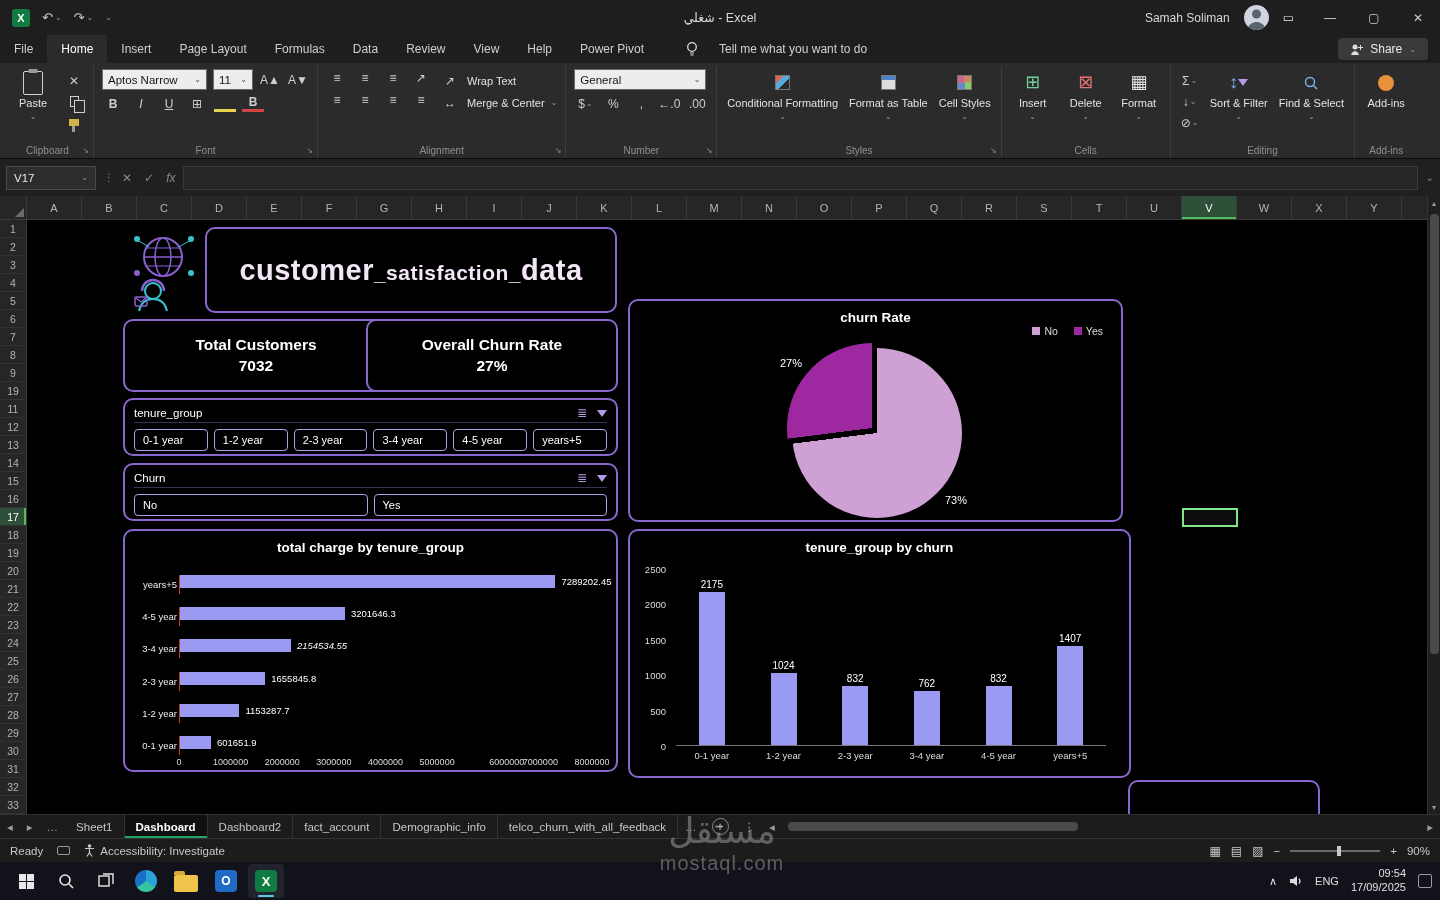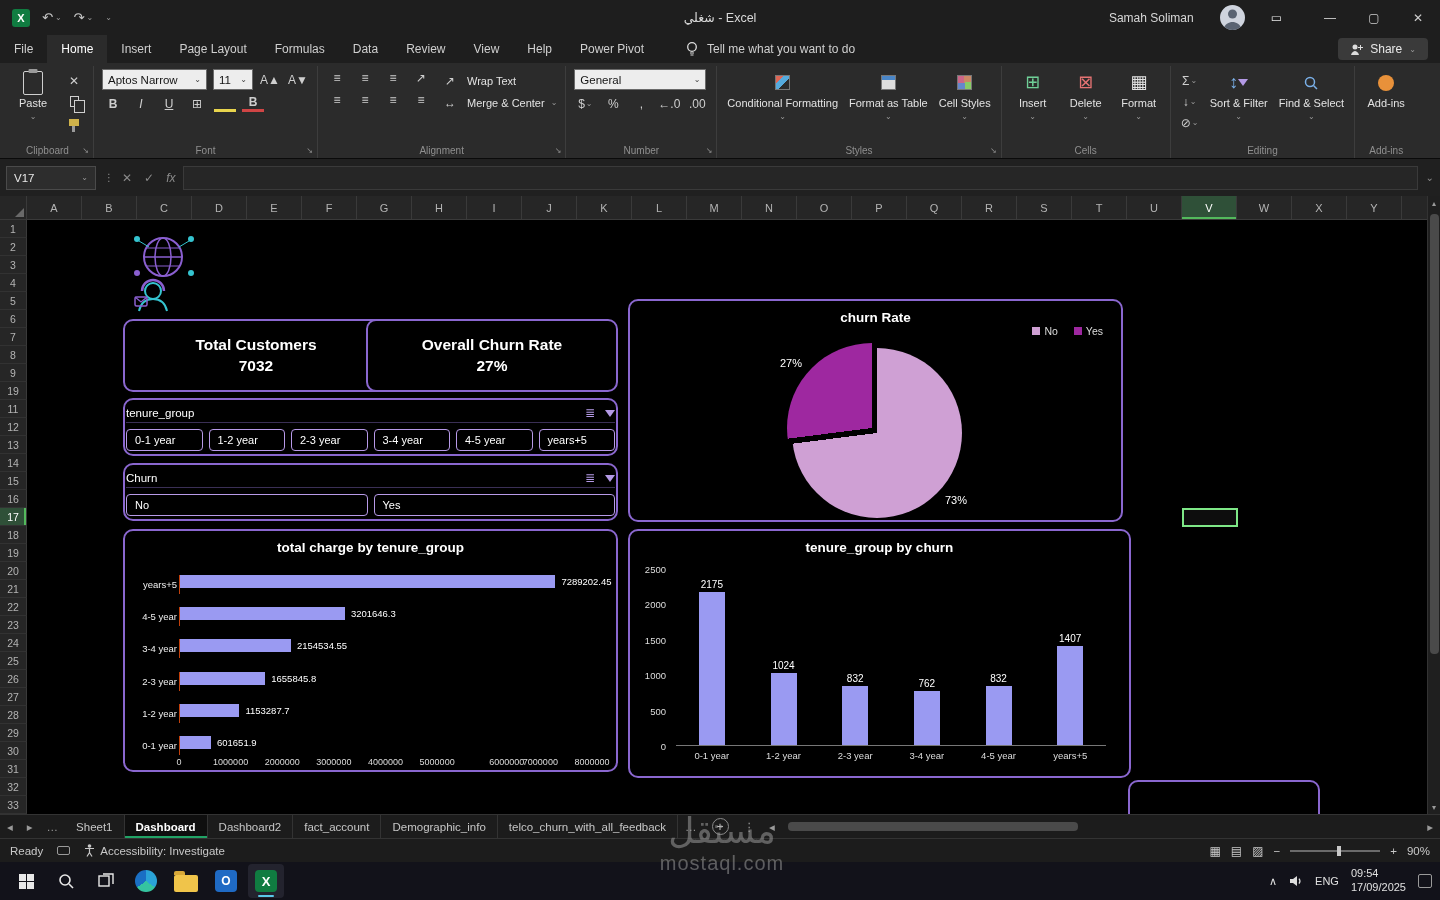--- a/index.html
+++ b/index.html
@@ -6,32 +6,32 @@
   body{background:#333;font-family:"Liberation Sans","DejaVu Sans",sans-serif}
   .screen{position:relative;width:1440px;height:900px;background:#000;overflow:hidden;color:#e8e8e8;font-size:12px}
 
   
   .titlebar{height:35px;background:#1e1e1e;display:flex;align-items:center;position:relative}
   .qat{display:flex;align-items:center;gap:12px;padding-left:12px;color:#c8c8c8;font-size:13px}
   .appicon{width:18px;height:18px;background:#107c41;border-radius:3px;display:flex;align-items:center;justify-content:center;color:#fff;font-size:11px;font-weight:bold}
   .qi{display:flex;align-items:center;gap:2px}
   .tinycaret{font-size:8px;color:#9a9a9a}
   .wintitle{position:absolute;left:50%;transform:translateX(-50%);color:#d8d8d8;font-size:12.5px}
-  .tbright{margin-left:auto;display:flex;align-items:center;gap:26px}
+  .tbright{margin-left:auto;display:flex;align-items:center;gap:14px}
   .username{font-size:12px;color:#d8d8d8}
   .avatar{width:25px;height:25px;border-radius:50%;background:#cfd4de;display:flex;align-items:center;justify-content:center;overflow:hidden}
   .wbtns{display:flex}
   .wbtn{width:44px;height:35px;display:flex;align-items:center;justify-content:center;color:#cfcfcf;font-size:12px}
 
   
   .tabrow{height:28px;background:#1e1e1e;display:flex;align-items:center}
   .rtabs{display:flex;height:100%}
   .rtab{padding:0 14px;font-size:12px;color:#cfcfcf;display:flex;align-items:center;height:100%}
   .rtab.active{background:#2b2b2b;color:#fff}
-  .tellme{display:flex;align-items:center;gap:9px;margin-left:28px;color:#d0d0d0}
+  .tellme{display:flex;align-items:center;gap:21px;margin-left:28px;color:#d0d0d0}
   .sharebtn{margin-left:auto;margin-right:12px;background:#3a3a3a;border-radius:4px;padding:4px 12px;display:flex;align-items:center;gap:7px;color:#e8e8e8}
 
   
   .ribbon{height:95px;background:#2b2b2b;display:flex;padding:3px 2px 0 2px}
   .rgroup{position:relative;border-right:1px solid #3d3d3d;padding:3px 8px 17px 8px;display:flex;gap:7px;align-items:flex-start}
   .glabel{position:absolute;bottom:2px;left:0;right:0;text-align:center;font-size:10px;color:#8f8f8f}
   .launcher{position:absolute;bottom:3px;right:4px;font-size:8px;color:#8f8f8f}
   .bigbtn{display:flex;flex-direction:column;align-items:center;gap:2px;min-width:46px;font-size:11px;color:#e2e2e2;text-align:center;line-height:1.15;padding:1px 2px}
   .bicon{height:25px;display:flex;align-items:center;justify-content:center;font-size:18px}
   .smallcol{display:flex;flex-direction:column;gap:4px;padding-top:3px}
@@ -83,21 +83,21 @@
 
   
   .dcard{position:absolute;background:#000;border:2px solid #8a67cf;border-radius:10px}
   .titlecard{left:178px;top:7px;width:412px;height:86px;display:flex;align-items:center;justify-content:center}
   .dtitle{display:flex;align-items:baseline;color:#f3e7f7;font-weight:bold;letter-spacing:.5px}
   .dt-a{font-size:29px}.dt-b{font-size:21px}.dt-c{font-size:29px}
   .logo{position:absolute;left:88px;top:7px;width:92px;height:92px}
   .kpi{display:flex;flex-direction:column;align-items:center;justify-content:center;gap:3px;font-weight:bold;font-size:15.5px;color:#fff}
   .kpi1{left:96px;top:99px;width:266px;height:73px}
   .kpi2{left:339px;top:99px;width:252px;height:73px}
-  .slicer{padding:4px 1px}
+  .slicer{padding:4px 9px}
   .slicer1{left:96px;top:178px;width:495px;height:58px}
   .slicer2{left:96px;top:243px;width:495px;height:58px}
   .slhead{display:flex;align-items:center;height:19px;border-bottom:1px solid #3a2f55}
   .sltitle{font-size:11.5px;color:#fff}
   .slicons{margin-left:auto;display:flex;align-items:center;gap:10px;color:#b49ae6;font-size:12px}
   .slbtns{display:flex;gap:6px;margin-top:6px}
   .slbtn{height:22px;border:1px solid #b79ae8;border-radius:4px;display:flex;align-items:center;padding:0 8px;font-size:11px;color:#fff;flex:1}
   .chartcard .ctitle{text-align:center;font-weight:bold;font-size:13.5px;color:#fff;margin-top:9px}
   .hbarcard{left:96px;top:309px;width:495px;height:243px}
   .hplot{position:absolute;left:10px;top:46px;width:475px;height:176px;display:flex;flex-direction:column;justify-content:space-between}
@@ -154,21 +154,21 @@
   .tk.active{background:#23232e}
   .tk.active::after{content:"";position:absolute;bottom:1px;left:10px;right:10px;height:2px;background:#5ac8e8;border-radius:2px}
   .winlogo{display:grid;grid-template-columns:7px 7px;grid-template-rows:7px 7px;gap:1px}
   .winlogo span{background:#e8e8e8}
   .browser-ic{width:22px;height:22px;border-radius:50%;background:conic-gradient(#2aa3d8 0 35%,#35c4a0 35% 65%,#1a6fc4 65%)}
   .folder-ic{width:24px;height:17px;background:#f0c44a;border-radius:2px;position:relative;margin-top:4px}
   .folder-ic::before{content:"";position:absolute;top:-4px;left:0;width:11px;height:4px;background:#d8a838;border-radius:2px 2px 0 0}
   .mail-ic{width:22px;height:22px;background:#1f6ac4;border-radius:4px;display:flex;align-items:center;justify-content:center;color:#fff;font-size:12px;font-weight:bold}
   .excel-ic{width:22px;height:22px;background:#107c41;border-radius:4px;display:flex;align-items:center;justify-content:center;color:#fff;font-size:13px;font-weight:bold}
   .tray{margin-left:auto;display:flex;align-items:center;gap:12px;color:#e0e0e0;font-size:11px}
-  .clock{display:flex;flex-direction:column;align-items:flex-start;line-height:1.25;font-size:11px}
+  .clock{display:flex;flex-direction:column;align-items:flex-end;line-height:1.25;font-size:11px}
   .notebox{width:14px;height:14px;border:1px solid #9a9a9a;border-radius:2px}
 
   .watermark{position:absolute;left:612px;top:810px;width:220px;text-align:center;color:#9a9a9a;opacity:.55;z-index:40;pointer-events:none}
   .wm1{font-size:36px;font-weight:normal}
   .wm2{font-size:20px;letter-spacing:1px}
 </style>
 </head>
 <body>
 
 <div class="screen">
@@ -529,20 +529,27 @@
               <circle cx="76" cy="46" r="3" fill="#35c4d0"></circle>
             <line x1="24" y1="14" x2="34" y2="20" stroke="#35c4d0"></line>
               <line x1="74" y1="14" x2="64" y2="20" stroke="#35c4d0"></line>
             <circle cx="38" cy="64" r="8" fill="none" stroke="#35c4d0" stroke-width="2"></circle>
             <path d="M27 64 a11 11 0 0 1 22 0" fill="none" stroke="#8a5fd0" stroke-width="2.5"></path>
             <path d="M24 84 c2-9 8-12 14-12 s12 3 14 12" fill="none" stroke="#35c4d0" stroke-width="2"></path>
             <rect x="20" y="70" width="12" height="9" rx="1.5" fill="none" stroke="#8a5fd0" stroke-width="1.5"></rect>
             <path d="M20 70 l6 5 6-5" fill="none" stroke="#8a5fd0" stroke-width="1.2"></path>
           </svg>
 
+          <div class="dcard titlecard">
+            <div class="dtitle">
+              <span class="dt-a">customer</span>
+                <span class="dt-b">_satisfaction_</span>
+                <span class="dt-c">data</span>
+            </div>
+          </div>
 
           <div class="dcard kpi kpi1">
             <span>Total Customers</span>
             <span>7032</span>
           </div>
           <div class="dcard kpi kpi2">
             <span>Overall Churn Rate</span>
             <span>27%</span>
           </div>
 
@@ -592,21 +599,21 @@
                   <span class="hlabel">4-5 year</span>
                   <div class="htrack">
                     <div class="hbarv" style="width: 40.0206%; background: rgb(154, 154, 242);"></div>
                     <span class="hval" style="left: calc(40.0206% + 6px);">3201646.3</span>
                   </div>
                 </div>
                 <div class="hrow">
                   <span class="hlabel">3-4 year</span>
                   <div class="htrack">
                     <div class="hbarv" style="width: 26.9317%; background: rgb(154, 154, 242);"></div>
-                    <span class="hval" style="left: calc(26.9317% + 6px);">2154534.55</span>
+                    <span class="hval" style="left: calc(26.9317% + 6px); font-style: italic;">2154534.55</span>
                   </div>
                 </div>
                 <div class="hrow">
                   <span class="hlabel">2-3 year</span>
                   <div class="htrack">
                     <div class="hbarv" style="width: 20.6981%; background: rgb(154, 154, 242);"></div>
                     <span class="hval" style="left: calc(20.6981% + 6px);">1655845.8</span>
                   </div>
                 </div>
                 <div class="hrow">

